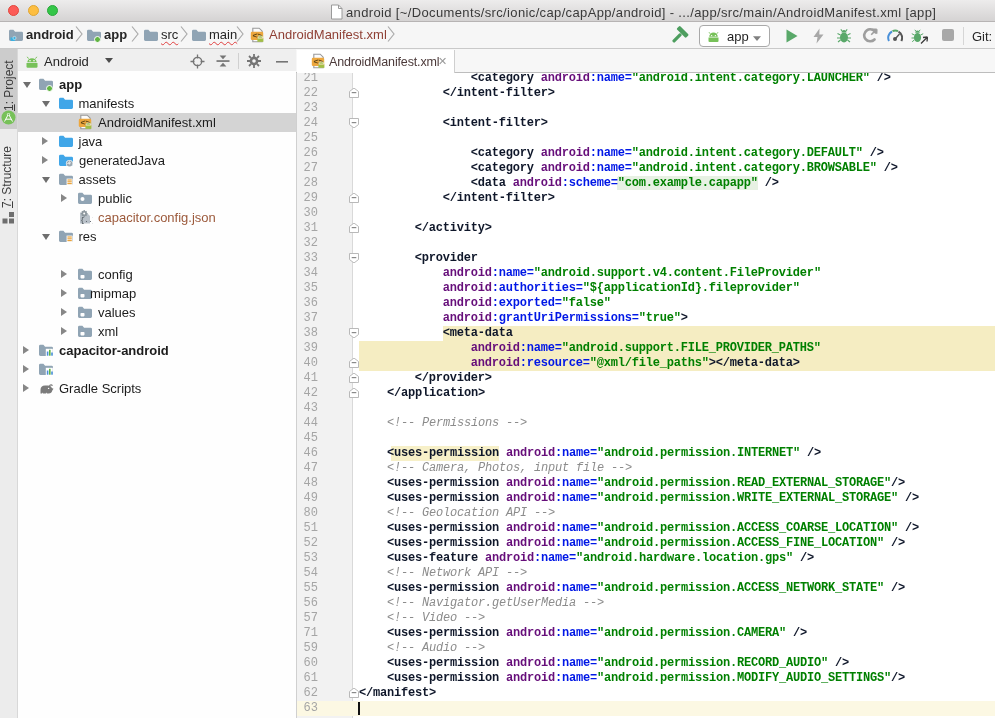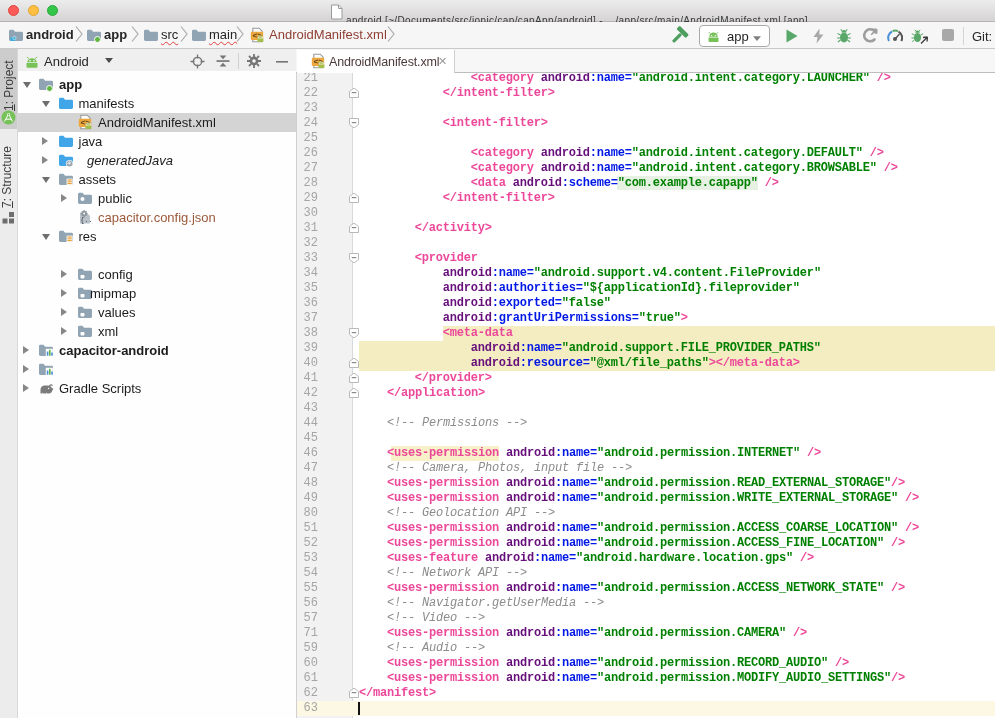--- a/index.html
+++ b/index.html
@@ -1,18 +1,18 @@
 <!DOCTYPE html>
 <html><head><meta charset="utf-8"><style>
 *{margin:0;padding:0;box-sizing:border-box}
 html,body{width:995px;height:718px;overflow:hidden}
 body{font-family:"Liberation Sans",sans-serif;background:#fff;position:relative}
 #titlebar{position:absolute;left:0;top:0;width:995px;height:22px;background:linear-gradient(#edecec,#d5d3d3);border-bottom:1px solid #b7b4b4}
 .tl-btn{position:absolute;top:5px;width:11px;height:11px;border-radius:50%}
-#title-text{position:absolute;left:346px;top:15px;font-size:10px;color:#393939;white-space:nowrap;letter-spacing:0.36px}
+#title-text{position:absolute;left:346px;top:5px;font-size:13px;color:#393939;white-space:nowrap;letter-spacing:0.36px}
 #doc-icon{position:absolute;left:330px;top:4px}
 #navbar{position:absolute;left:0;top:22px;width:995px;height:27px;background:#f6f6f6;border-bottom:1px solid #c9c9c9}
 .bcicon{position:absolute;top:5px}.bctext{position:absolute;top:5px;font-size:13px;white-space:nowrap}
 .bcchev{position:absolute;top:2px}
 .ti{position:absolute;top:6px}
 .combo{position:absolute;left:699px;top:3px;width:71px;height:22px;background:#fff;border:1px solid #a9a9a9;border-radius:4px}
 .combotext{position:absolute;left:27px;top:3px;font-size:13px;color:#1f1f1f}
 #stripe{position:absolute;left:0;top:49px;width:18px;height:669px;background:#ececec;border-right:1px solid #d8d8d8}
 #stripe .active{position:absolute;left:0;top:0;width:17px;height:80px;background:#ccc}
 .vtext{position:absolute;transform:rotate(-90deg);transform-origin:center;font-size:12px;color:#3c3c3c;white-space:nowrap}
@@ -31,21 +31,21 @@
 #tab{position:absolute;left:1px;top:1px;width:158px;height:23px;background:#fff;border-right:1px solid #cfcfcf}
 #tab .icn{position:absolute;left:13px;top:3px}
 #tab .txt{position:absolute;left:32px;top:4.5px;font-size:12.5px;letter-spacing:-0.15px;color:#4c3a3a}
 #tab .x{position:absolute;left:141px;top:5px;font-size:11px;color:#9a9a9a}
 #pborder{position:absolute;left:296px;top:49px;width:1px;height:669px;background:#d0d0d0}
 #editor{position:absolute;left:297px;top:73px;width:698px;height:645px;background:#fff;overflow:hidden}
 #gutter{position:absolute;left:0;top:0;width:56px;height:645px;background:#f2f2f2;border-right:1px solid #d9d9d9}
 .gn{position:absolute;left:0;width:21px;text-align:right;font-family:"Liberation Mono",monospace;font-size:12px;line-height:15px;color:#a5a5a5}
 .fm{position:absolute;left:52px}
 .cl{position:absolute;white-space:pre;font-family:"Liberation Mono",monospace;font-size:12px;line-height:15px;font-weight:700;letter-spacing:-0.2px;color:#000}
-.cl .t{color:#ec4899}.cl .n{color:#660e7a}.cl .a{color:#0017e6}.cl .v{color:#008000}
+.cl .t{color:#0f172a}.cl .n{color:#660e7a}.cl .a{color:#0017e6}.cl .v{color:#008000}
 .cl .vbg{color:#008000;background:#e7f1e3}
 .cl .c{color:#8c8c8c;font-style:italic;font-weight:400}
 .band{position:absolute;height:15px;background:#f5edc2}
 .band2{position:absolute;height:15px;background:#f7f0c8}
 .band3{position:absolute;height:13px;background:#e7f1e3}
 #caretline{position:absolute;left:0;top:627.5px;width:698px;height:15px;background:#fcf8e3}
 #gcaret{position:absolute;left:0;top:627.5px;width:56px;height:15px;background:#fcf8e3}
 #caret{position:absolute;left:61px;top:628.5px;width:1.6px;height:13px;background:#111}
 </style></head><body>
 <div id="titlebar">
@@ -258,21 +258,21 @@
       </div>
       <div class="trow" style="top:102px">
         <span class="arr arrr" style="left:24.0px"></span>
         <span class="ticn" style="left:39.5px"><svg width="16" height="16" viewBox="0 0 16 16">
             <path d="M1 4.2 q0-1.4 1.4-1.4 h3 l1.7 1.9 h6.5 q1.4 0 1.4 1.4 v6.5 q0 1.4-1.4 1.4 h-11.2 q-1.4 0-1.4-1.4 z" fill="#40a6e8"></path>
             <circle cx="11.5" cy="11.5" r="3.6" fill="#fff"></circle>
             <circle cx="11.5" cy="11.5" r="3" fill="#9aa7b0"></circle>
             <circle cx="11.5" cy="11.5" r="1" fill="#eee"></circle>
             <path d="M11.5 8.5 v3 M8.6 11.5 h3 M9.4 9.4 l2.1 2.1 M13.6 9.4 l-2.1 2.1" stroke="#e8e8e8" stroke-width="0.7"></path>
           </svg></span>
-        <span class="tl" style="left:69px;font-style:italic;">generatedJava</span>
+        <span class="tl" style="left:61px;">generatedJava</span>
       </div>
       <div class="trow" style="top:121px">
         <span class="arr arrd" style="left:24.0px"></span>
         <span class="ticn" style="left:39.5px"><svg width="16" height="16" viewBox="0 0 16 16">
             <path d="M1 4.2 q0-1.4 1.4-1.4 h3 l1.7 1.9 h6.5 q1.4 0 1.4 1.4 v6.5 q0 1.4-1.4 1.4 h-11.2 q-1.4 0-1.4-1.4 z" fill="#90a4b4"></path>
             <rect x="8.6" y="7.6" width="6" height="7" fill="#fff"></rect>
             <g fill="#e8a33d">
               <rect x="9.4" y="8.4" width="4.4" height="1.2"></rect>
               <rect x="9.4" y="10.2" width="4.4" height="1.2"></rect>
               <rect x="9.4" y="12" width="4.4" height="1.2"></rect>

